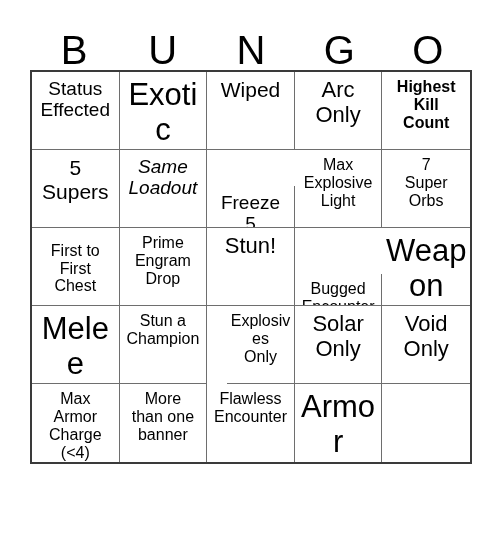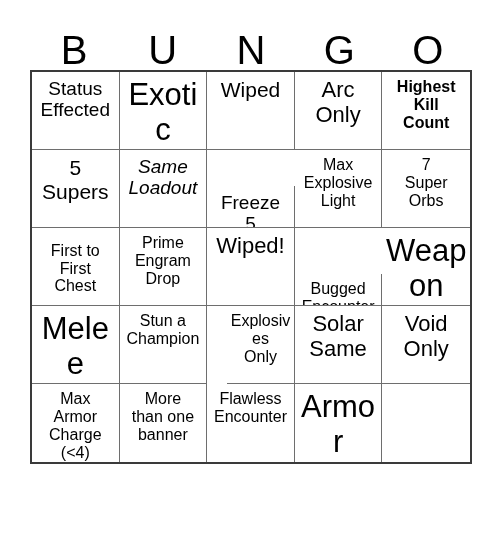--- a/index.html
+++ b/index.html
@@ -147,21 +147,21 @@
         <span class="cell-text sz-sm">First to
 First
 Chest</span>
       </div>
     <div class="cell" style="border-right-color: rgb(110, 110, 110); border-bottom-color: rgb(110, 110, 110); justify-content: flex-end;">
         <span class="cell-text sz-sm">Prime
 Engram
 Drop</span>
       </div>
     <div class="cell" style="border-right-color: rgb(110, 110, 110); border-bottom-color: rgb(110, 110, 110);">
-        <span class="cell-text sz-xxl">Wiped!</span>
+        <span class="cell-text sz-xxl">Stun!</span>
       </div>
     <div class="cell" style="border-right-color: rgb(110, 110, 110); border-bottom-color: rgb(110, 110, 110); margin-top: 46px;">
         <span class="cell-text sz-sm">Bugged
 Encounter</span>
       </div>
     <div class="cell" style="border-right-color: rgb(110, 110, 110); border-bottom-color: rgb(110, 110, 110);">
         <span class="cell-text sz-lg">Weapon
 Drop</span>
       </div>
 
@@ -172,21 +172,21 @@
     <div class="cell" style="border-right-color: rgb(110, 110, 110); border-bottom-color: rgb(110, 110, 110);">
         <span class="cell-text sz-sm">Stun a
 Champion</span>
       </div>
     <div class="cell" style="border-right-color: rgb(110, 110, 110); border-bottom-color: rgb(110, 110, 110); margin-left: 20px;">
         <span class="cell-text sz-sm">Explosives
 Only</span>
       </div>
     <div class="cell" style="border-right-color: rgb(110, 110, 110); border-bottom-color: rgb(110, 110, 110);">
         <span class="cell-text sz-xxl">Solar
-Same</span>
+Only</span>
       </div>
 
     <div class="cell" style="border-right-color: rgb(110, 110, 110); border-bottom-color: rgb(110, 110, 110);">
         <span class="cell-text sz-xxl">Void
 Only</span>
       </div>
     <div class="cell" style="border-right-color: rgb(110, 110, 110); border-bottom-color: rgb(110, 110, 110);">
         <span class="cell-text sz-sm">Max
 Armor
 Charge

